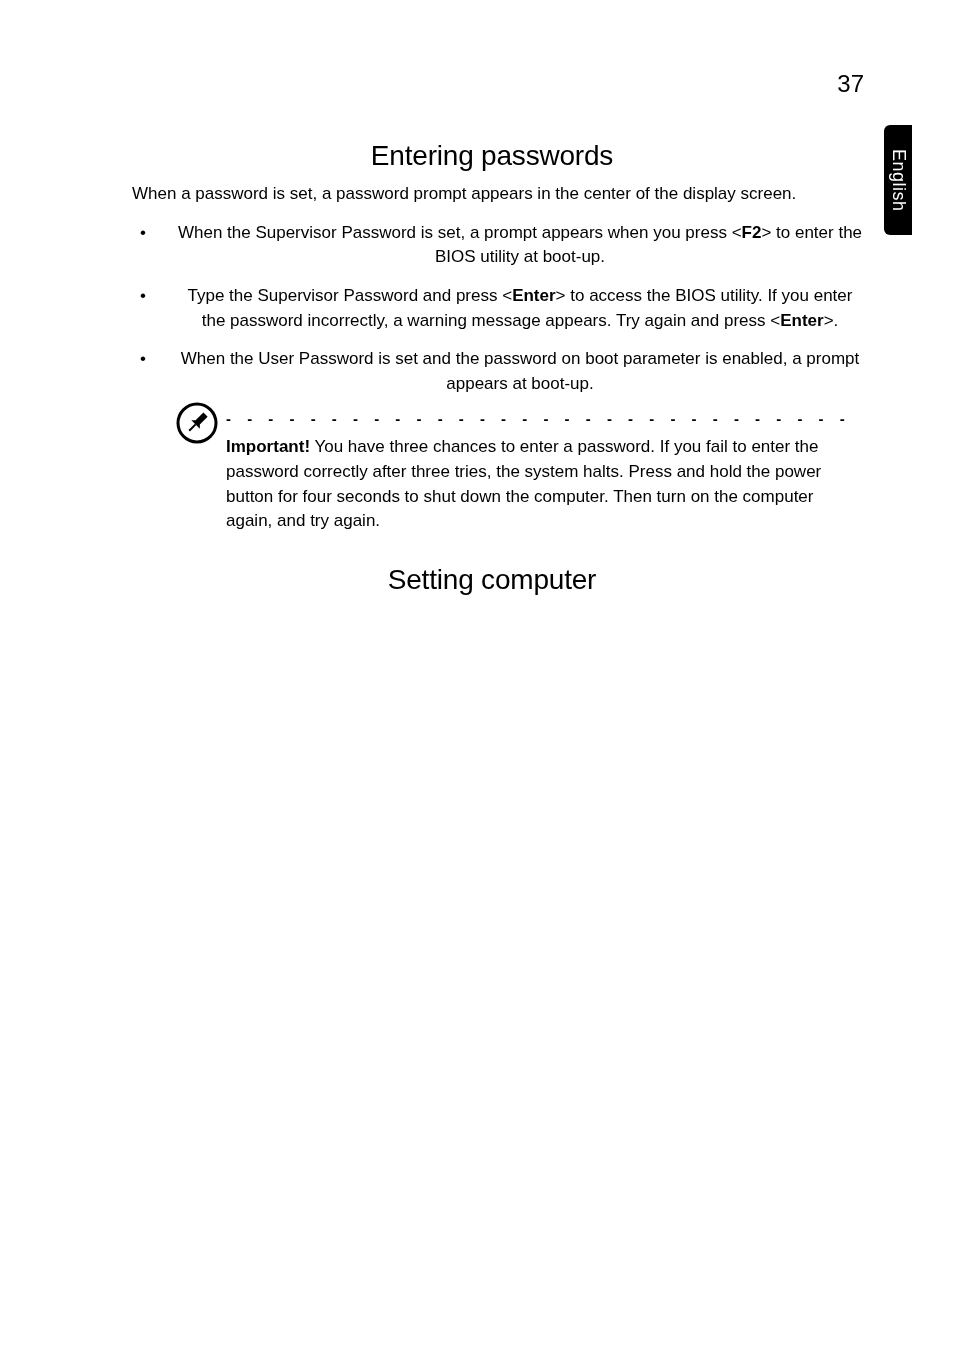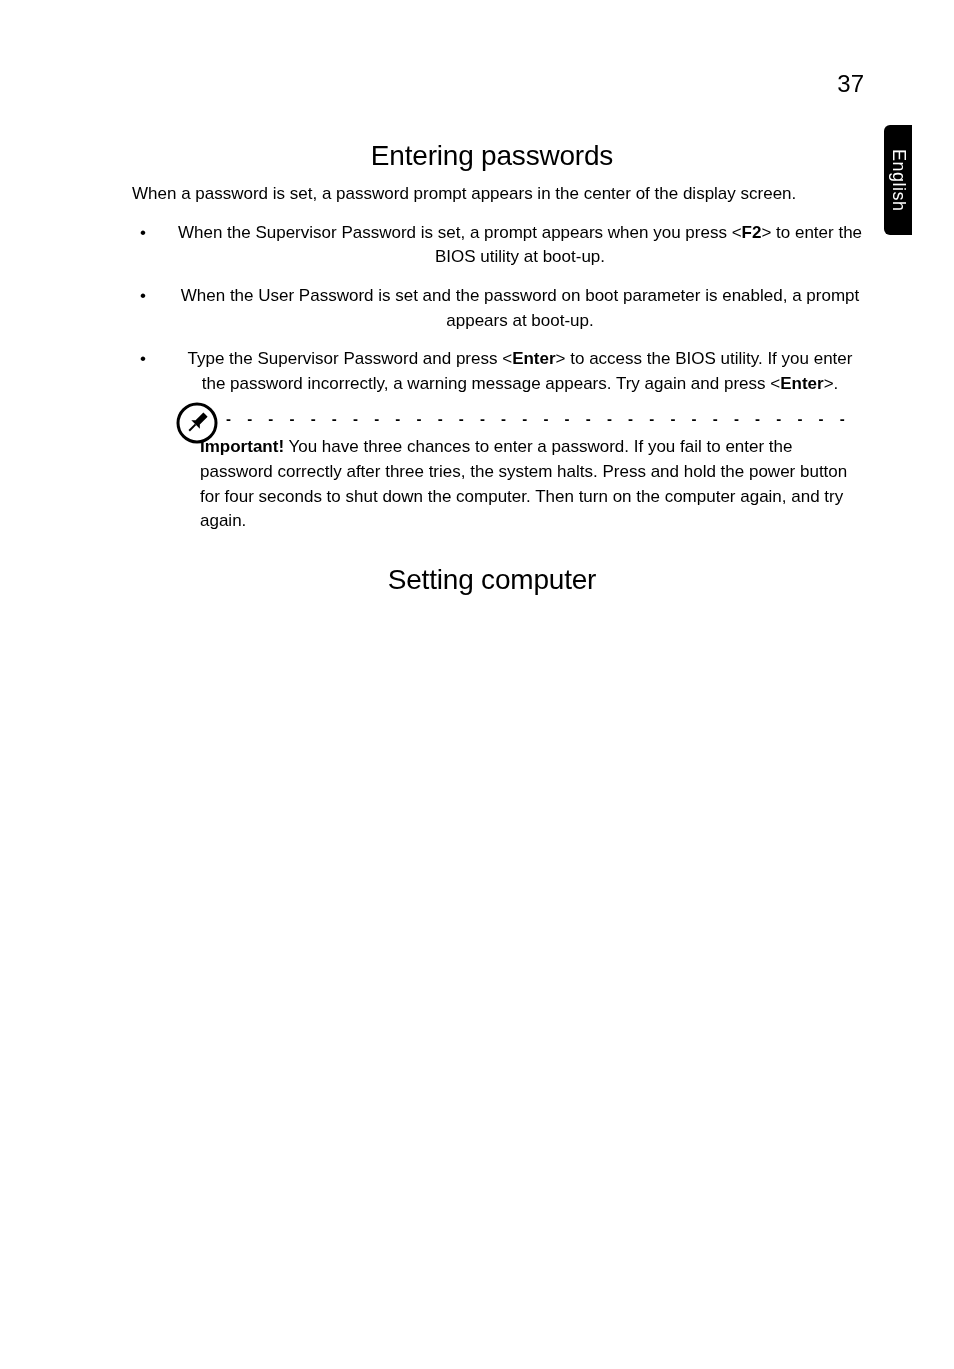--- a/index.html
+++ b/index.html
@@ -104,21 +104,21 @@
     margin-left: 50px;
     letter-spacing: 6px;
     color: #000;
     font-weight: 700;
     font-size: 15px;
     white-space: nowrap;
     overflow: hidden;
     width: 620px;
   }
   .note-text {
-    margin-left: 24px;
+    margin-left: 50px;
     margin-top: 8px;
     font-size: 17px;
     line-height: 1.45;
   }
 </style>
 </head>
 <body>
 
 <div class="page">
 
@@ -130,24 +130,24 @@
 
   <h2 class="first">Entering passwords</h2>
 
   <p class="body">When a password is set, a password prompt appears in the center of the display screen.</p>
 
   <ul class="bullets">
     <li>
       <span>When the Supervisor Password is set, a prompt appears when you press &lt;</span><span class="bold">F2</span><span>&gt; to enter the BIOS utility at boot-up.</span>
     </li>
     <li>
-      <span>When the User Password is set and the password on boot parameter is enabled, a prompt appears at boot-up.</span>
+      <span>Type the Supervisor Password and press &lt;</span><span class="bold">Enter</span><span>&gt; to access the BIOS utility. If you enter the password incorrectly, a warning message appears. Try again and press &lt;</span><span class="bold">Enter</span><span>&gt;.</span>
     </li>
     <li>
-      <span>Type the Supervisor Password and press &lt;</span><span class="bold">Enter</span><span>&gt; to access the BIOS utility. If you enter the password incorrectly, a warning message appears. Try again and press &lt;</span><span class="bold">Enter</span><span>&gt;.</span>
+      <span>When the User Password is set and the password on boot parameter is enabled, a prompt appears at boot-up.</span>
     </li>
   </ul>
 
   <div class="note-block">
     <div class="note-icon">
       <svg viewBox="0 0 42 42">
         <circle cx="21" cy="21" r="19" fill="none" stroke="#000" stroke-width="3"></circle>
         <g transform="rotate(45 21 21)">
           <path d="M 21 9 L 24 9 L 24 20 L 27 23 L 15 23 L 18 20 L 18 9 Z" fill="#000"></path>
           <line x1="21" y1="23" x2="21" y2="32" stroke="#000" stroke-width="2"></line>

